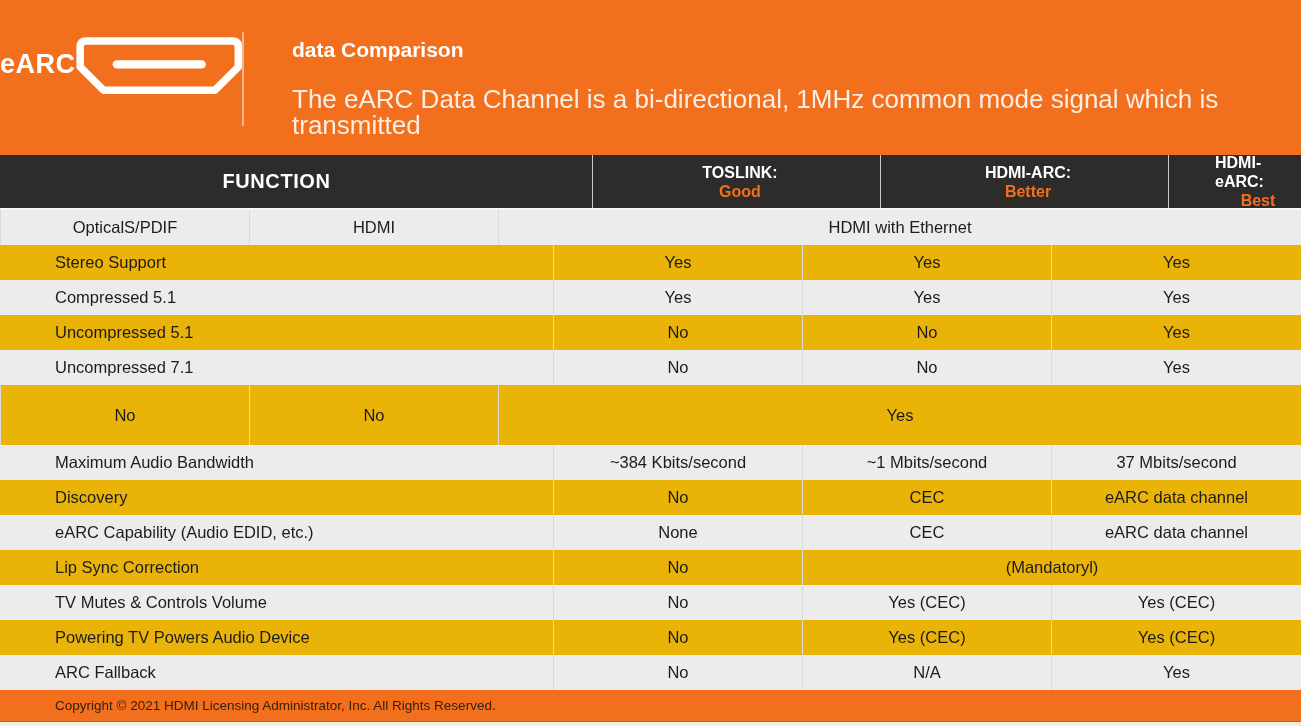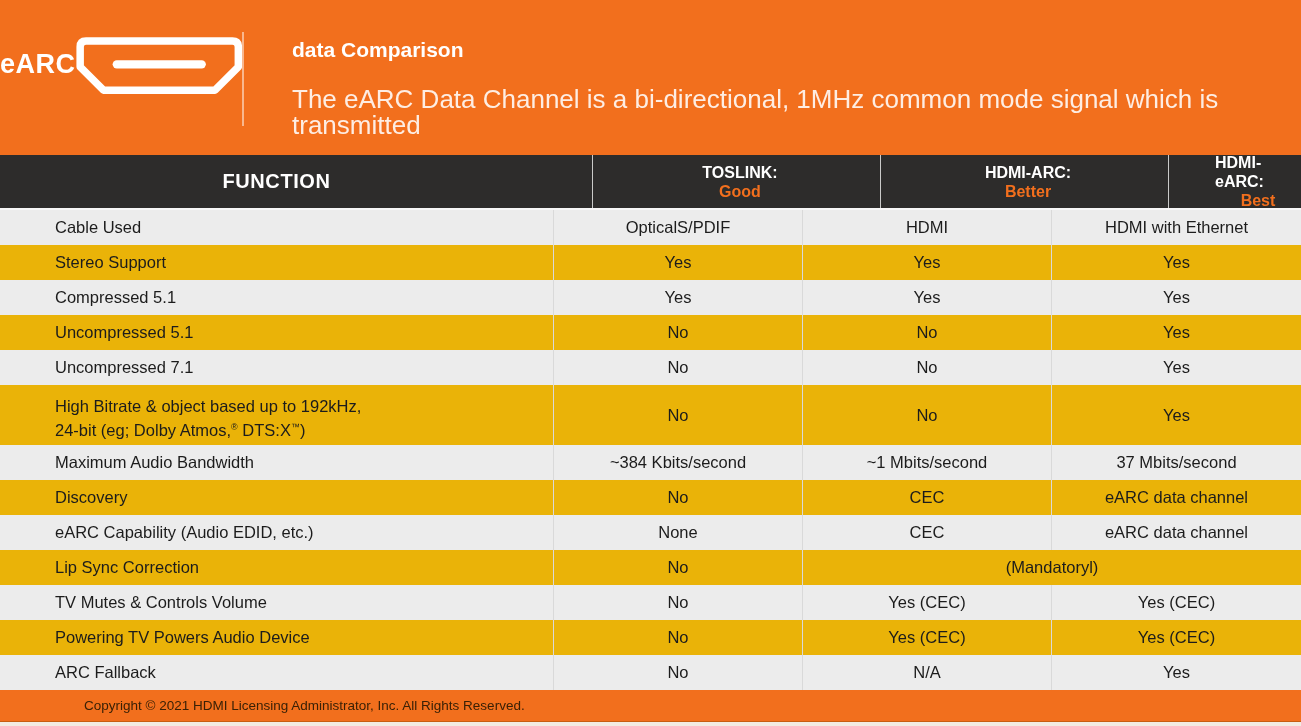--- a/index.html
+++ b/index.html
@@ -43,21 +43,21 @@
   .tr{display:flex;height:35px;background:#eab308;}
   .tr:nth-child(2n+1){background:var(--rowgray);}
   .tr.tall{height:60px;}
   .td{display:flex;align-items:center;justify-content:center;font-size:16.5px;color:var(--bodytext);text-align:center;}
   .td.c0{justify-content:flex-start;text-align:left;padding-left:55px;}
   .tbody .c1,.tbody .c2,.tbody .c3{border-left:1px solid var(--sep);}
   .two-line{display:block;line-height:24px;padding-top:6px;}
   sup{font-size:9px;vertical-align:super;line-height:0;}
 
   
-  .footer{height:32px;background:var(--orange);display:flex;align-items:center;padding-left:84px;border-bottom:1px solid #C75E12;}
+  .footer{height:32px;background:var(--orange);display:flex;align-items:center;padding-left:55px;border-bottom:1px solid #C75E12;}
   .footer-text{font-size:13.5px;color:var(--footertext);}
   .bottom-strip{height:4px;background:var(--strip);}
 </style>
 </head>
 <body>
 
 <div class="page">
 
   <div class="banner">
     <div class="logo-block">
@@ -86,21 +86,20 @@
     </div>
     <div class="th c3">
       <span class="th-label">HDMI-eARC:</span>
       <span class="th-rating">Best</span>
     </div>
   </div>
 
   <div class="tbody">
 
     <div class="tr">
-      <div class="td c0">Cable Used</div>
       <div class="td c1">OpticalS/PDIF</div>
       <div class="td c2">HDMI</div>
       <div class="td c3">HDMI with Ethernet</div>
     </div>
 
     <div class="tr">
       <div class="td c0">Stereo Support</div>
       <div class="td c1">Yes</div>
       <div class="td c2">Yes</div>
       <div class="td c3">Yes</div>
@@ -121,26 +120,20 @@
     </div>
 
     <div class="tr">
       <div class="td c0">Uncompressed 7.1</div>
       <div class="td c1">No</div>
       <div class="td c2">No</div>
       <div class="td c3">Yes</div>
     </div>
 
     <div class="tr tall">
-      <div class="td c0">
-        <span class="two-line">
-          <span>High Bitrate &amp; object based up to 192kHz,</span><br>
-          <span>24-bit (eg; Dolby Atmos,</span><sup>®</sup><span> DTS:X</span><sup>™</sup><span>)</span>
-        </span>
-      </div>
       <div class="td c1">No</div>
       <div class="td c2">No</div>
       <div class="td c3">Yes</div>
     </div>
 
     <div class="tr">
       <div class="td c0">Maximum Audio Bandwidth</div>
       <div class="td c1">~384 Kbits/second</div>
       <div class="td c2">~1 Mbits/second</div>
       <div class="td c3">37 Mbits/second</div>

